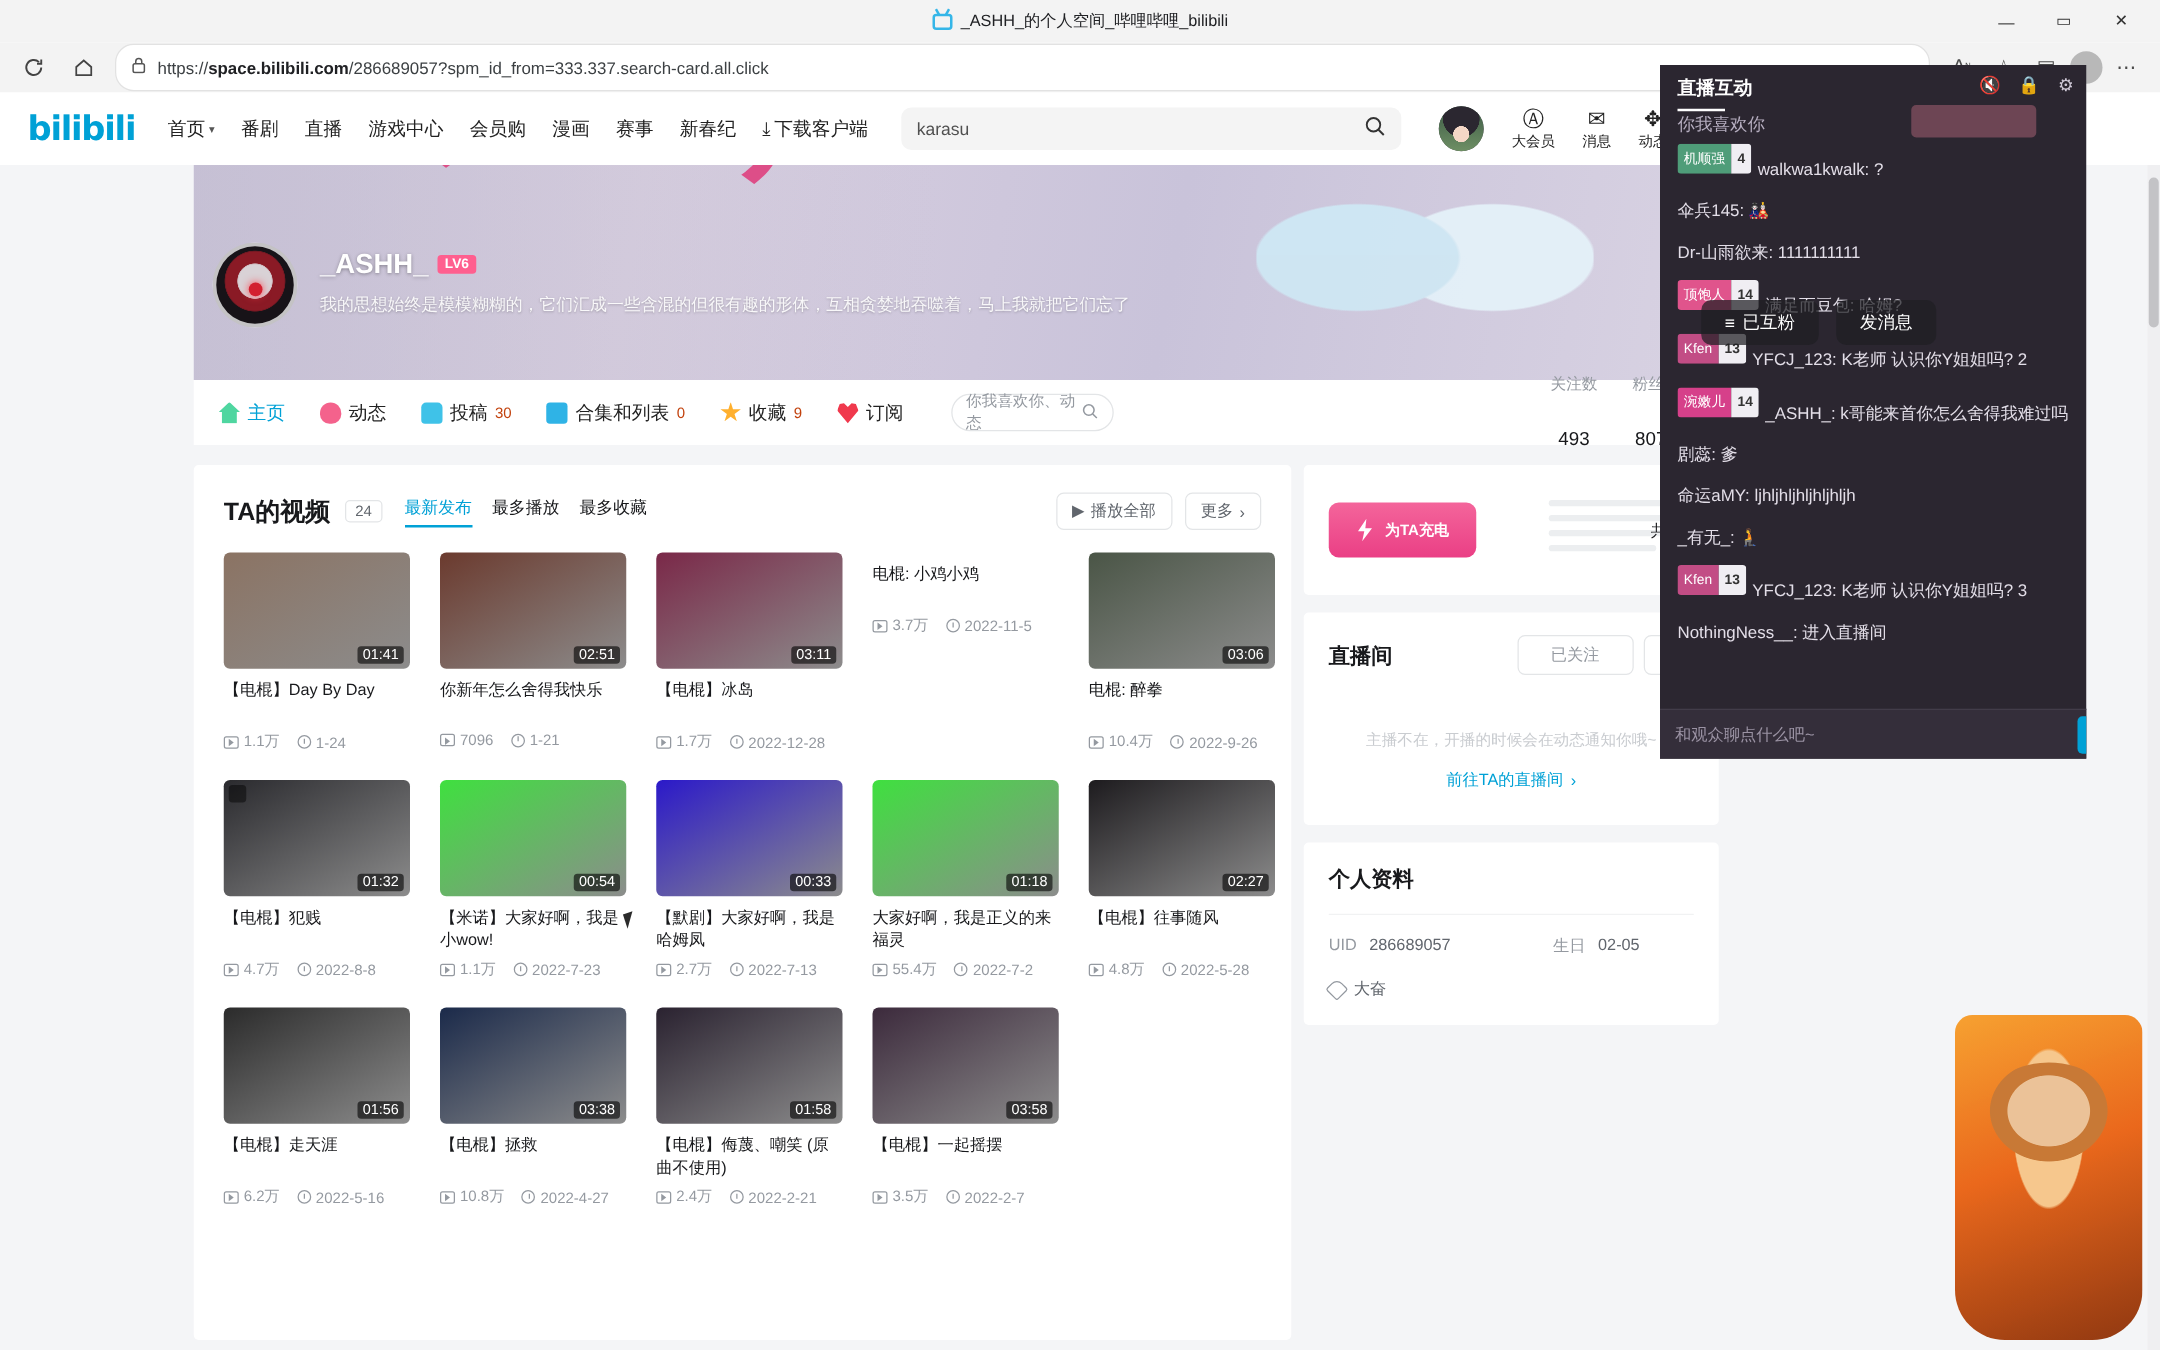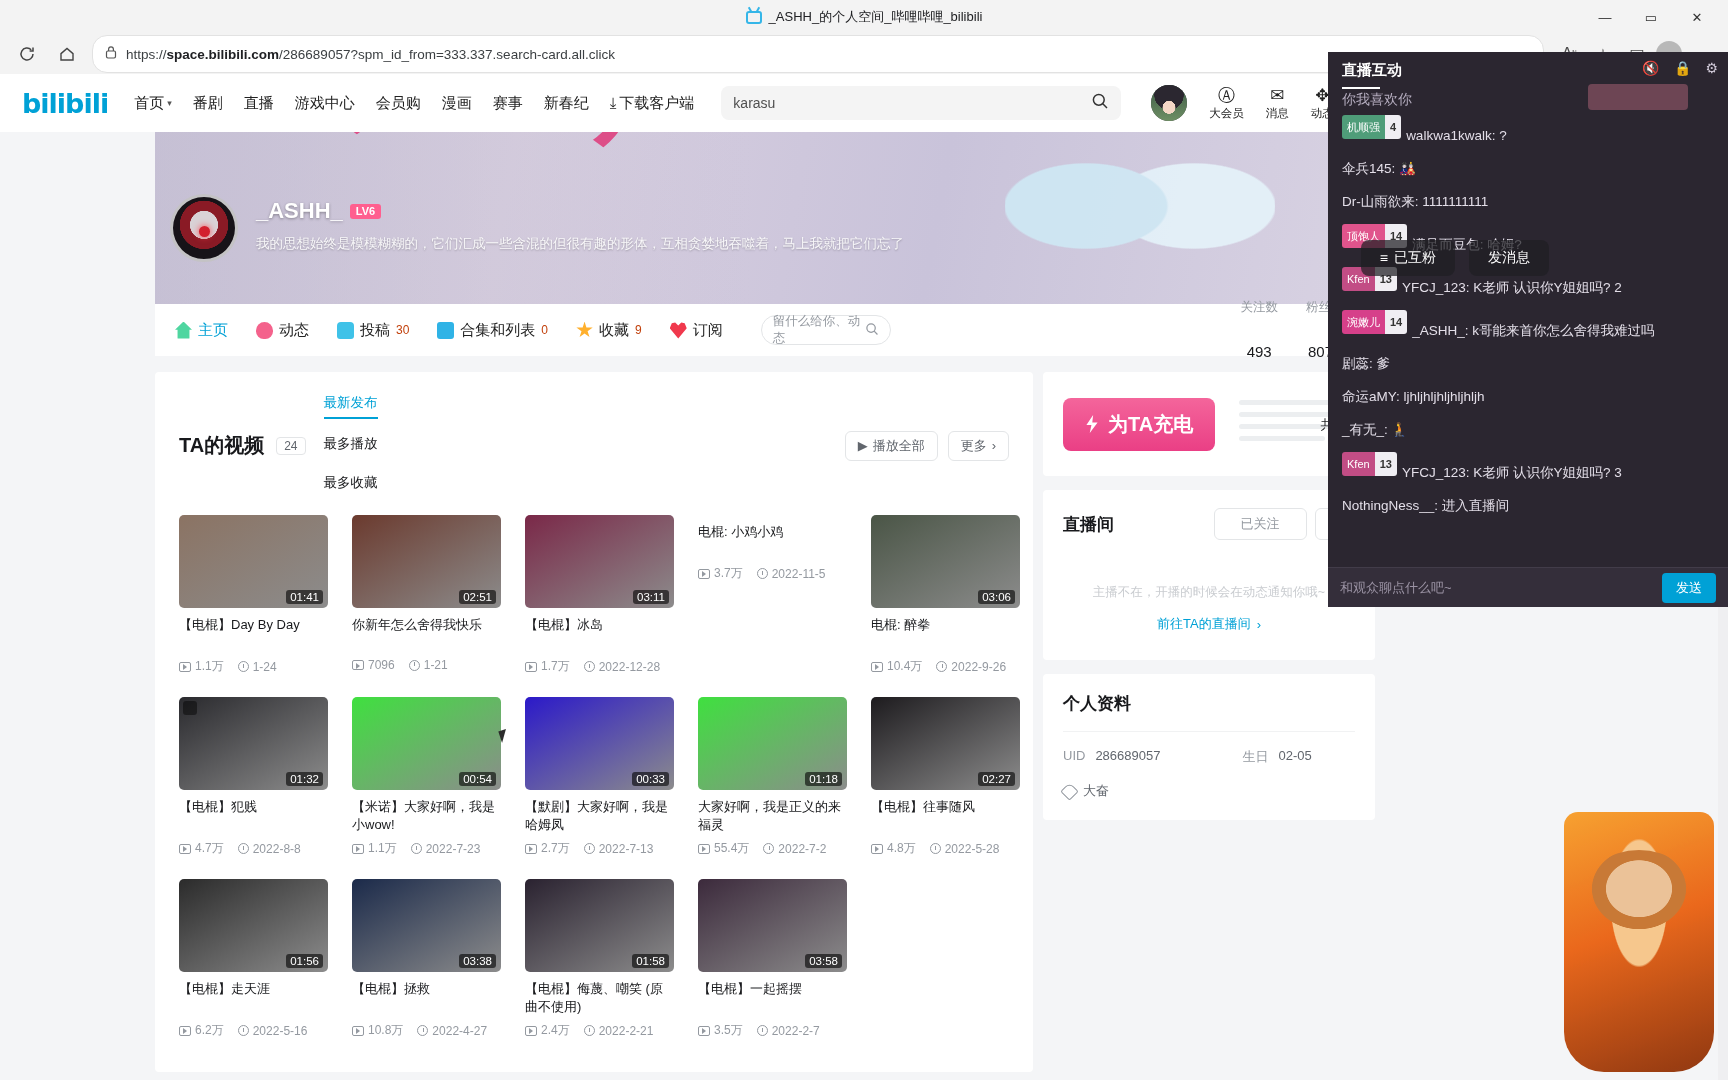--- a/index.html
+++ b/index.html
@@ -129,21 +129,21 @@
   .stat .v { font-size: 15px; color: #18191c; margin-top: 3px;}
 
   
   .main-col {
     position: absolute; top: 240px; left: 155px; width: 878px; background: #fff;
     border-radius: 4px; padding: 22px 24px 10px; height: 700px; overflow: hidden;
   }
   .sec-head { display: flex; align-items: center; gap: 12px; }
   .sec-title { font-size: 20px; color: #18191c; font-weight: 700; }
   .sec-count { border: 1px solid #e3e5e7; border-radius: 4px; font-size: 12px; color: #61666d; padding: 1px 7px; }
-  .sorts { display: flex; gap: 16px; margin-left: 6px; flex-direction: column; }
+  .sorts { display: flex; gap: 16px; margin-left: 6px; }
   .sort { font-size: 13.5px; color: #18191c; cursor: pointer; padding-bottom: 5px;}
   .sort.active { color: #00a1d6; border-bottom: 2px solid #00a1d6; }
   .sec-actions { margin-left: auto; display: flex; gap: 10px; }
   .pill { border: 1px solid #e3e5e7; border-radius: 6px; font-size: 13px; color: #61666d; padding: 5px 12px; display: flex; align-items: center; gap: 5px; cursor: pointer;}
 
   .grid { display: grid; grid-template-columns: repeat(5, 149px); gap: 22px 24px; margin-top: 18px; }
   .card { width: 149px; cursor: pointer; }
   .thumb { width: 149px; height: 93px; border-radius: 5px; position: relative; overflow: hidden; background: #333; }
   .dur { position: absolute; right: 5px; bottom: 4px; background: rgba(0,0,0,.6); color: #fff; font-size: 11.5px; padding: 1px 4px; border-radius: 3px; }
   .badge-coop { position: absolute; right: 4px; top: 4px; background: #fb7299; color: #fff; font-size: 11px; padding: 1px 5px; border-radius: 3px;}
@@ -154,21 +154,21 @@
   .mi { width: 12px; height: 10px; border: 1.3px solid #9499a0; border-radius: 2px; display:inline-block; position: relative;}
   .mi::after { content:""; position:absolute; left:3px; top:1.6px; border-left:4px solid #9499a0; border-top:3px solid transparent; border-bottom:3px solid transparent;}
   .mi.clock { border-radius: 50%; width: 11px; height: 11px;}
   .mi.clock::after { content:""; left:4.3px; top:1.6px; border:none; width:1.3px; height:4px; background:#9499a0;}
 
   
   .side-col { position: absolute; top: 240px; left: 1043px; width: 332px; }
   .side-card { background: #fff; border-radius: 4px; padding: 18px 20px; margin-bottom: 14px; position: relative; overflow: hidden;}
   .charge-card { height: 104px; display: flex; align-items: center; }
   .charge-btn {
-    background: linear-gradient(#f4659b,#ea3f85); color: #fff; font-size: 20px; font-weight: 700;
+    background: linear-gradient(#f4659b,#ea3f85); color: #fff; font-size: 12px; font-weight: 700;
     border-radius: 8px; padding: 13px 22px; display: flex; align-items: center; gap: 9px; cursor: pointer;
   }
   .bolt { width: 14px; height: 18px; background: #fff; clip-path: polygon(58% 0,10% 56%,46% 56%,34% 100%,90% 42%,52% 42%); }
   .charge-lines { position: absolute; left: 196px; top: 24px; width: 118px; height: 56px; }
   .charge-lines i { position: absolute; height: 5px; background: #eceef0; border-radius: 3px; left: 0; }
   .charge-total { position: absolute; right: 14px; top: 44px; font-size: 13px; color: #18191c; }
 
   .live-head { display: flex; align-items: center; }
   .live-title { font-size: 17px; font-weight: 700; color: #18191c; }
   .live-actions { margin-left: auto; display: flex; gap: 8px; }
@@ -179,21 +179,21 @@
 
   .prof-title { font-size: 17px; font-weight: 700; color: #18191c; }
   .prof-sep { margin-top: 16px; border-top: 1px solid #f1f2f3; }
   .prof-row { margin-top: 16px; display: flex; font-size: 13px; color: #61666d; gap: 10px;}
   .prof-row .lbl { color: #9499a0; }
   .prof-tag { margin-top: 16px; display: flex; align-items: center; gap: 7px; font-size: 13px; color: #61666d;}
   .tag-ico { width: 13px; height: 13px; border: 1.4px solid #9499a0; border-radius: 2px 6px 2px 2px; transform: rotate(-45deg); }
 
   
   .chat-overlay {
-    position: absolute; left: 1328px; top: 52px; width: 400px; height: 555px;
+    position: absolute; left: 1328px; top: 52px; width: 341px; height: 555px;
     background: #2b2630; color: #e7e3ea; overflow: hidden;
   }
   .chat-head { padding: 9px 14px 4px; font-size: 15px; font-weight: 700; color: #fff; }
   .chat-head-rule { margin: 3px 14px 0; width: 38px; border-top: 2px solid #fff; }
   .chat-toolicons { position: absolute; right: 10px; top: 8px; display: flex; gap: 14px; color: #cfc8d6; font-size: 14px;}
   .chat-sub { padding: 2px 14px 0; font-size: 14px; color: #b6aec0; }
   .chat-pinkbtn { position: absolute; right: 40px; top: 32px; width: 100px; height: 26px; background: #6d4554; border-radius: 4px;}
   .chat-list { margin-top: 6px; padding: 0 14px; }
   .chat-msg { font-size: 13.5px; line-height: 22px; color: #e3dee8; margin-bottom: 11px; }
   .medal { display: inline-block; font-size: 11px; border-radius: 3px; overflow: hidden; vertical-align: 1px; margin-right: 5px; }
@@ -370,21 +370,21 @@
       <div class="tab">
         <span class="tab-ico ico-fav"></span>
         <span>收藏</span>
         <span class="cnt">9</span>
       </div>
       <div class="tab">
         <span class="tab-ico ico-sub"></span>
         <span>订阅</span>
       </div>
       <div class="tab-search">
-        <span>留什么给你、动态</span>
+        <span>你我喜欢你、动态</span>
         <span>
           <svg width="14" height="14" viewBox="0 0 18 18">
               <circle cx="7.8" cy="7.8" r="5.4" fill="none" stroke="#9499a0" stroke-width="1.6"></circle>
               <path d="M11.8 11.8 16 16" stroke="#9499a0" stroke-width="1.6"></path>
             </svg>
         </span>
       </div>
       <div class="stats">
         <div class="stat">
             <span class="k">关注数</span>

